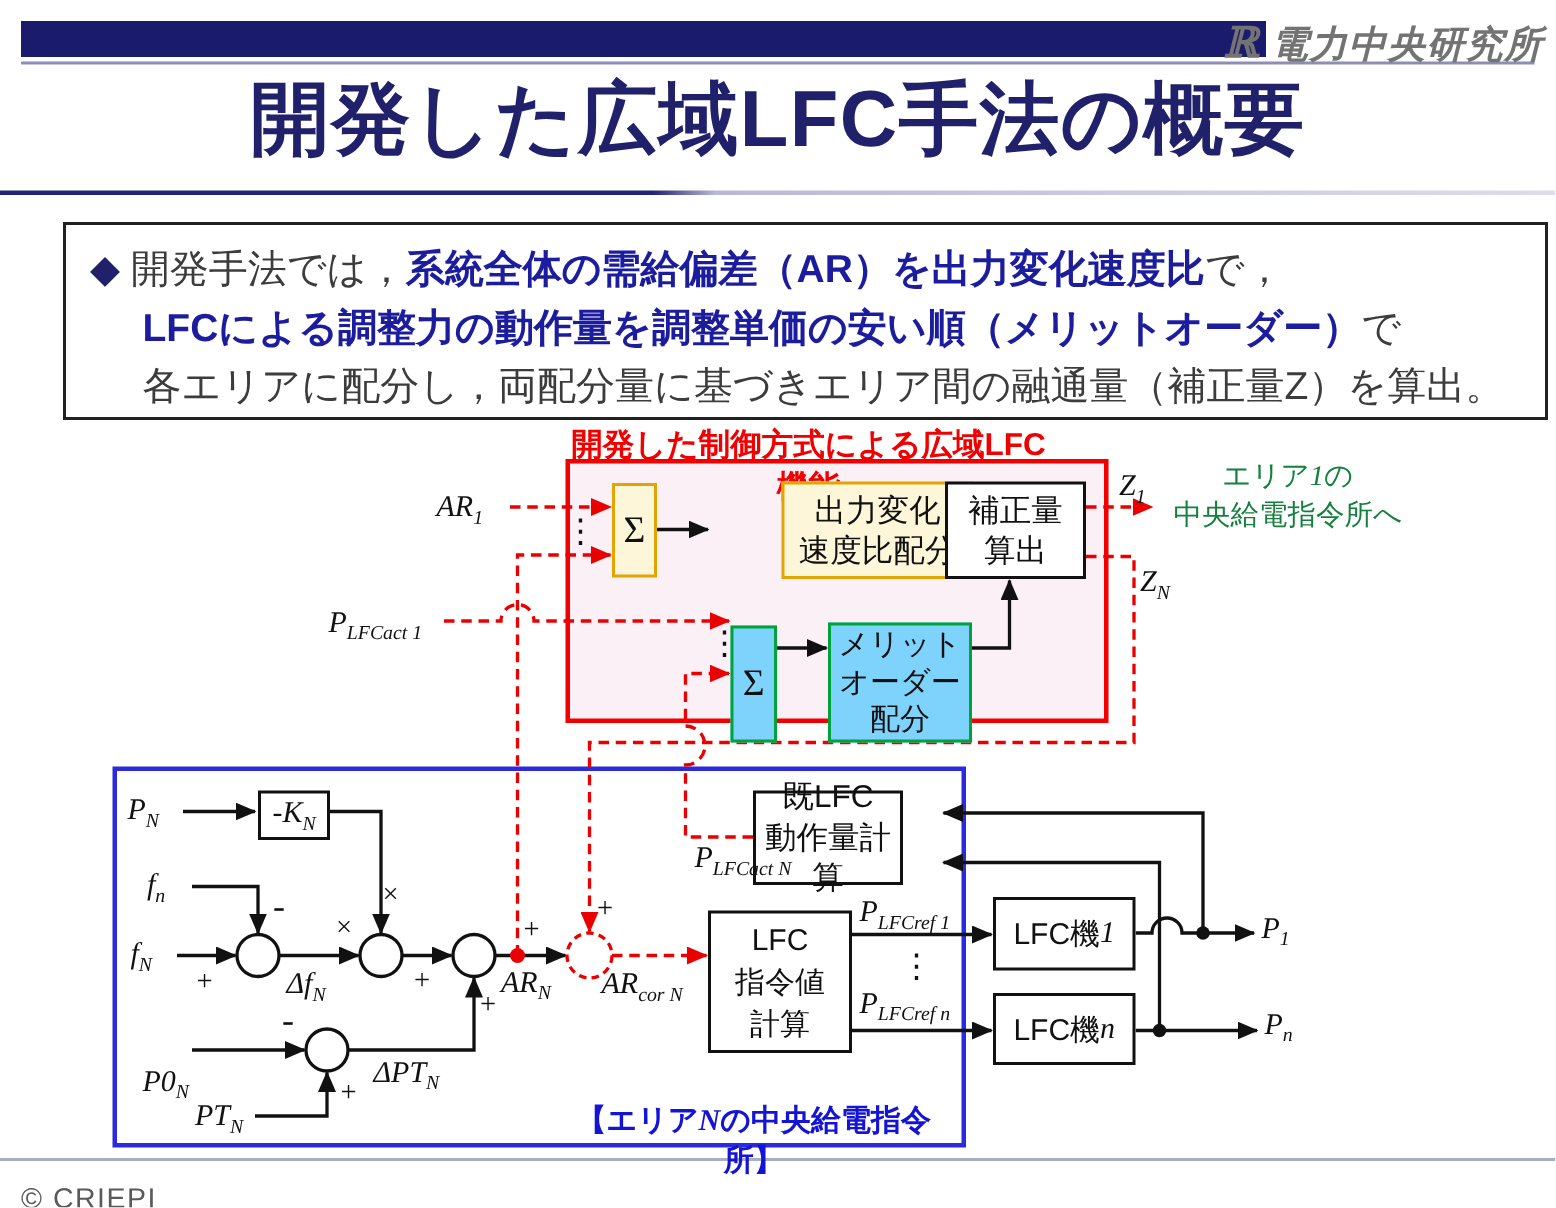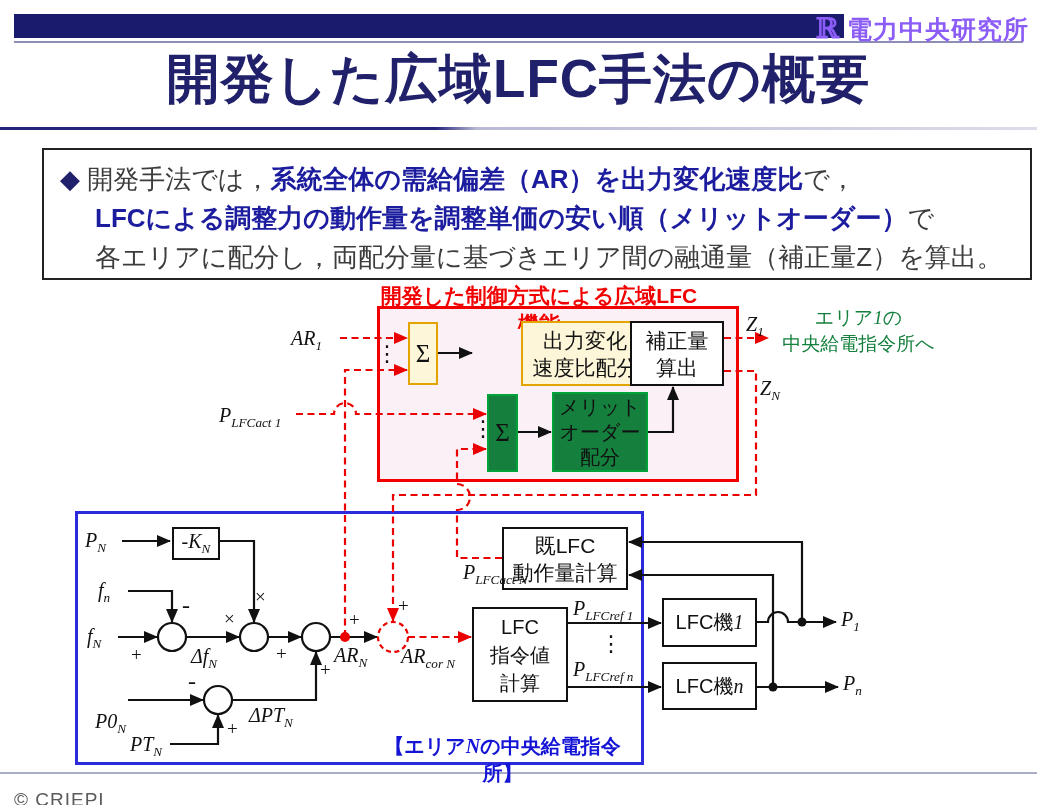--- a/index.html
+++ b/index.html
@@ -2,22 +2,22 @@
 <html><head>
 <meta charset="utf-8">
 <style>
   html,body{margin:0;padding:0;background:#ffffff;}
   .slide{position:relative;width:1037px;height:805px;background:#ffffff;overflow:hidden;
          font-family:"Liberation Sans","DejaVu Sans",sans-serif;}
   .abs{position:absolute;}
   
   .topbar{left:14px;top:14px;width:830px;height:24px;background:#1b1b6e;z-index:1;}
   .topline{left:14px;top:41px;width:1009px;height:2px;background:#8d8db8;z-index:1;}
-  .logo{right:8px;top:12px;font-size:25px;font-weight:bold;color:#8b5cf6;z-index:1;
-        font-family:"Liberation Serif","DejaVu Serif",serif;letter-spacing:1px;}
+  .logo{right:8px;top:12px;font-size:25px;font-weight:bold;color:#737373;z-index:1;
+        font-family:"Liberation Serif","DejaVu Serif",serif;letter-spacing:1px;font-style:italic;}
   .logo .mark{font-size:28px;font-family:"DejaVu Serif",serif;}
   .ptitle{left:0;top:44px;width:1037px;text-align:center;font-size:53px;font-weight:600;
           color:#20206b;z-index:1;letter-spacing:1px;}
   .rule{left:0;top:127px;width:1037px;height:3px;z-index:1;
         background:linear-gradient(to right,#23237a 0%,#23237a 42%,#b9b9d6 46%,#dcdcea 100%);}
   
   .bbox{left:42px;top:148px;width:956px;border:2px solid #222;padding:10px 14px 1px 16px;
         font-size:26px;line-height:39px;color:#3c3c3c;z-index:1;}
   .bbox .bl2,.bbox .bl3{padding-left:35px;}
   .bbold{font-weight:bold;color:#1c1c9e;}
@@ -29,21 +29,21 @@
             z-index:2;box-sizing:border-box;}
   .redtitle{left:374px;top:282px;width:330px;text-align:center;font-size:21px;font-weight:bold;
             color:#f20000;z-index:4;}
   .bluecap{left:365px;top:733px;width:275px;text-align:center;font-size:20px;font-weight:bold;
            color:#1414d6;z-index:4;}
   svg.wires{left:0;top:0;z-index:3;pointer-events:none;}
   
   .pbox{display:flex;align-items:center;justify-content:center;text-align:center;
         box-sizing:border-box;background:#fff;border:2px solid #111;color:#111;z-index:4;}
   .ybox{border:2px solid #e3a400;background:#fdf6d8;}
-  .gbox{border:2px solid #00a33a;background:#15803d;}
+  .gbox{border:2px solid #00a33a;background:#7dd3fc;margin-top:23px;}
   .sig{font-size:25px;font-family:"Liberation Serif","DejaVu Serif",serif;}
   
   .ml{font-family:"Liberation Serif","DejaVu Serif",serif;font-style:italic;font-size:20px;
       color:#111;z-index:4;white-space:nowrap;}
   .ml sub{font-size:0.66em;}
   .op{font-family:"Liberation Serif","DejaVu Serif",serif;font-size:19px;color:#111;z-index:4;}
   .vdots{font-size:22px;color:#111;z-index:4;line-height:1;}
   .toarea{left:756px;top:305px;width:205px;text-align:center;font-size:19px;line-height:26px;
           color:#15803d;z-index:4;}
   .toarea .num{font-family:"Liberation Serif","DejaVu Serif",serif;font-style:italic;}
@@ -154,21 +154,21 @@
       </div>
   </div>
   <div class="abs pbox gbox sig" style="left:487px;top:394px;width:31px;height:78px;">Σ</div>
   <div class="abs pbox gbox" style="left:552px;top:392px;width:96px;height:80px;font-size:20px;line-height:25px;">
     <div>
         <div>メリット</div>
         <div>オーダー</div>
         <div>配分</div>
       </div>
   </div>
-  <div class="abs pbox" style="left:502px;top:527px;width:126px;height:63px;font-size:21px;line-height:27px;">
+  <div class="abs pbox" style="left:502px;top:527px;width:100px;height:63px;font-size:21px;line-height:27px;">
     <div>
         <div>既LFC</div>
         <div>動作量計算</div>
       </div>
   </div>
   <div class="abs pbox" style="left:472px;top:607px;width:96px;height:95px;font-size:20px;line-height:28px;">
     <div>
         <div>LFC</div>
         <div>指令値</div>
         <div>計算</div>

